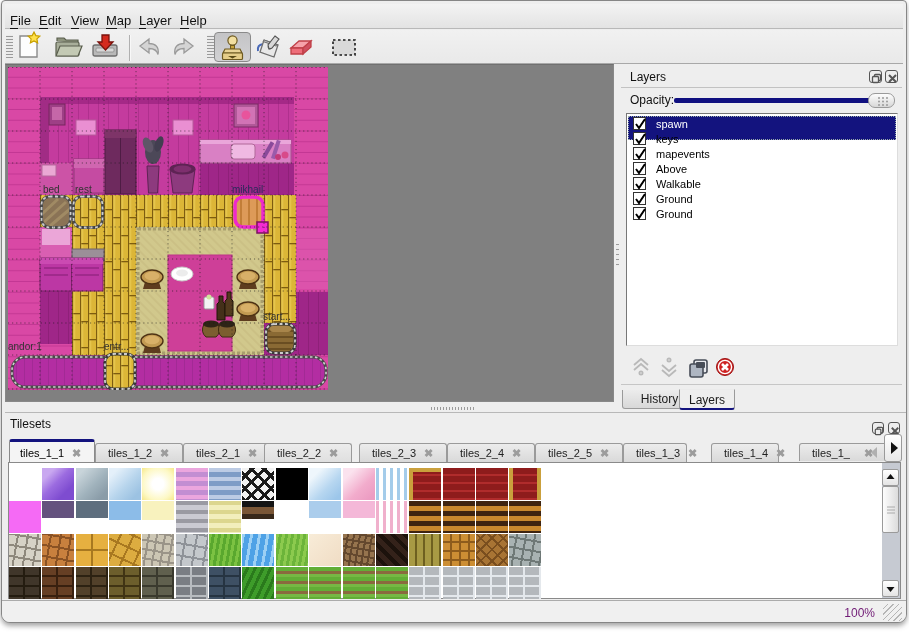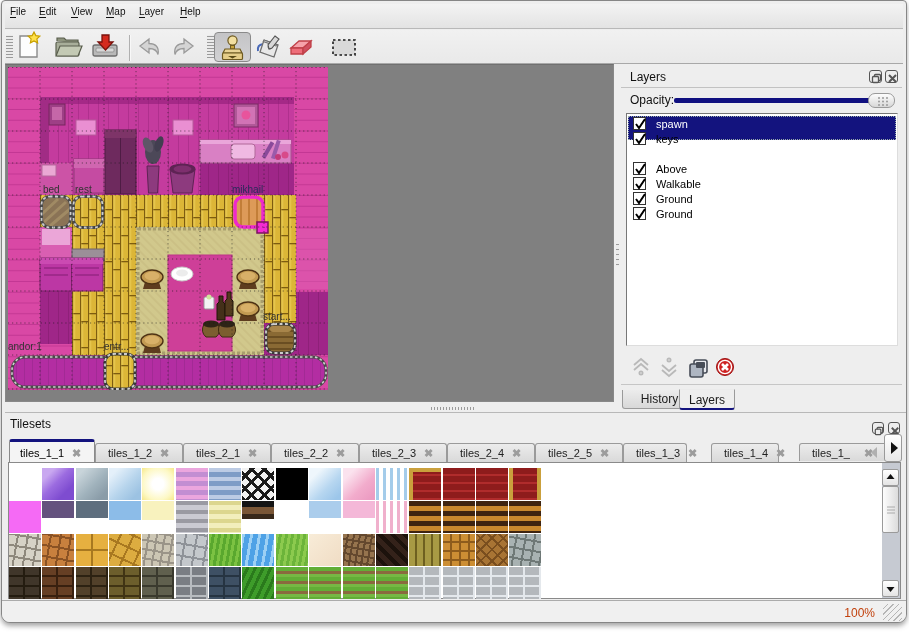--- a/index.html
+++ b/index.html
@@ -3,21 +3,21 @@
 <meta charset="utf-8">
 <style>
 * { margin:0; padding:0; box-sizing:border-box; }
 html,body { width:909px; height:632px; background:#fff; font-family:"Liberation Sans", sans-serif; overflow:hidden; }
 #win { position:absolute; left:1px; top:0; width:906px; height:623px; background:#eeeeee;
   border:1px solid #868686; border-radius:4px 4px 9px 9px; box-shadow:0 3px 5px rgba(80,80,80,.5); overflow:hidden; }
 .abs { position:absolute; }
 
 #menubar { position:absolute; left:3px; top:3px; right:3px; height:25px;
   background:linear-gradient(#f3f3f3,#e3e3e3); border-bottom:1px solid #b8b8b8; }
-#menubar span { position:absolute; top:2px; font-size:10px; color:#111; }
+#menubar span { position:absolute; top:9px; font-size:13px; color:#111; }
 #menubar u { text-decoration:none; border-bottom:1px solid #111; padding-bottom:0px; }
 
 #toolbar { position:absolute; left:3px; top:29px; right:3px; height:34px;
   background:linear-gradient(#f1f1f1,#e9e9e9); border-bottom:1px solid #a8a8a8; }
 .grip-h { position:absolute; width:7px; top:5px; height:24px;
   background:repeating-linear-gradient(#ebebeb 0 1px, #9a9a9a 1px 2px, #ebebeb 2px 3px); }
 .tsep { position:absolute; top:5px; width:1px; height:26px; background:#b0b0b0; box-shadow:1px 0 0 #f8f8f8; }
 #stampbtn { position:absolute; left:209px; top:2px; width:37px; height:30px; background:linear-gradient(#c4c4c6,#d2d2d4);
   border:1px solid #8a8a8a; border-radius:4px; }
 
@@ -44,21 +44,21 @@
 
 #tilesets { position:absolute; left:3px; top:411px; right:3px; height:188px; background:#eeeeee;text-align:right; }
 .tstab { position:absolute; border:1px solid #9a9a9a; border-bottom:none; border-radius:3px 3px 0 0;
   background:linear-gradient(#ececec,#d9d9d9); font-size:11px; color:#222; }
 .tstab .x { color:#9c9c9c; font-size:11px; font-weight:bold; }
 #tscontent { position:absolute; left:3px; top:50px; width:893px; height:137px; background:#fff; border:1px solid #8a8a8a; }
 .tile { position:absolute; width:32px; height:32px; }
 #tsscroll { position:absolute; left:877px; top:51px; width:18px; height:135px; background:#c6cad2; }
 
 #statusbar { position:absolute; left:0; right:0; top:599px; height:22px; background:#f0f0f0; border-top:1px solid #ababab; }
-#statusbar .pct { position:absolute; right:31px; top:5px; font-size:12px; color:#c2410c; }
+#statusbar .pct { position:absolute; right:31px; top:5px; font-size:12px; color:#701a75; }
 #grip { position:absolute; right:4px; top:3px; width:19px; height:17px;
   background:repeating-linear-gradient(135deg, transparent 0 3px, #b5b5b5 3px 4px); }
 </style>
 </head>
 <body>
 <div id="win">
 
   <div id="menubar">
     <span style="left:5px"><u>F</u>ile</span>
     <span style="left:34px"><u>E</u>dit</span>
@@ -336,20 +336,28 @@
           <b>spawn</b>
         </div>
       <div class="lrow" style="top:17px">
           <span class="cb">
             <svg width="15" height="17" viewBox="0 0 15 17">
               <path d="M3 8 l3 4 6-9" fill="none" stroke="#000" stroke-width="2"></path>
             </svg>
           </span>
           <b>keys</b>
         </div>
+      <div class="lrow" style="top:32px">
+          <span class="cb">
+            <svg width="15" height="17" viewBox="0 0 15 17">
+              <path d="M3 8 l3 4 6-9" fill="none" stroke="#000" stroke-width="2"></path>
+            </svg>
+          </span>
+          <b>mapevents</b>
+        </div>
       <div class="lrow" style="top:47px">
           <span class="cb">
             <svg width="15" height="17" viewBox="0 0 15 17">
               <path d="M3 8 l3 4 6-9" fill="none" stroke="#000" stroke-width="2"></path>
             </svg>
           </span>
           <b>Above</b>
         </div>
       <div class="lrow" style="top:62px">
           <span class="cb">
@@ -428,21 +436,21 @@
           <span class="x" style="position:absolute;left:62px;top:5px">✖</span>
         </div>
 <div class="tstab" style="left:90px;top:31px;width:88px;height:19px">
           <span style="position:absolute;left:12px;top:3px">tiles_1_2</span>
           <span class="x" style="position:absolute;left:64px;top:3px">✖</span>
         </div>
 <div class="tstab" style="left:178px;top:31px;width:88px;height:19px">
           <span style="position:absolute;left:12px;top:3px">tiles_2_1</span>
           <span class="x" style="position:absolute;left:64px;top:3px">✖</span>
         </div>
-<div class="tstab" style="left:266px;top:31px;width:88px;height:28px">
+<div class="tstab" style="left:259px;top:31px;width:88px;height:28px">
           <span style="position:absolute;left:12px;top:3px">tiles_2_2</span>
           <span class="x" style="position:absolute;left:64px;top:3px">✖</span>
         </div>
 <div class="tstab" style="left:354px;top:31px;width:88px;height:19px">
           <span style="position:absolute;left:12px;top:3px">tiles_2_3</span>
           <span class="x" style="position:absolute;left:64px;top:3px">✖</span>
         </div>
 <div class="tstab" style="left:442px;top:31px;width:88px;height:19px">
           <span style="position:absolute;left:12px;top:3px">tiles_2_4</span>
           <span class="x" style="position:absolute;left:64px;top:3px">✖</span>

